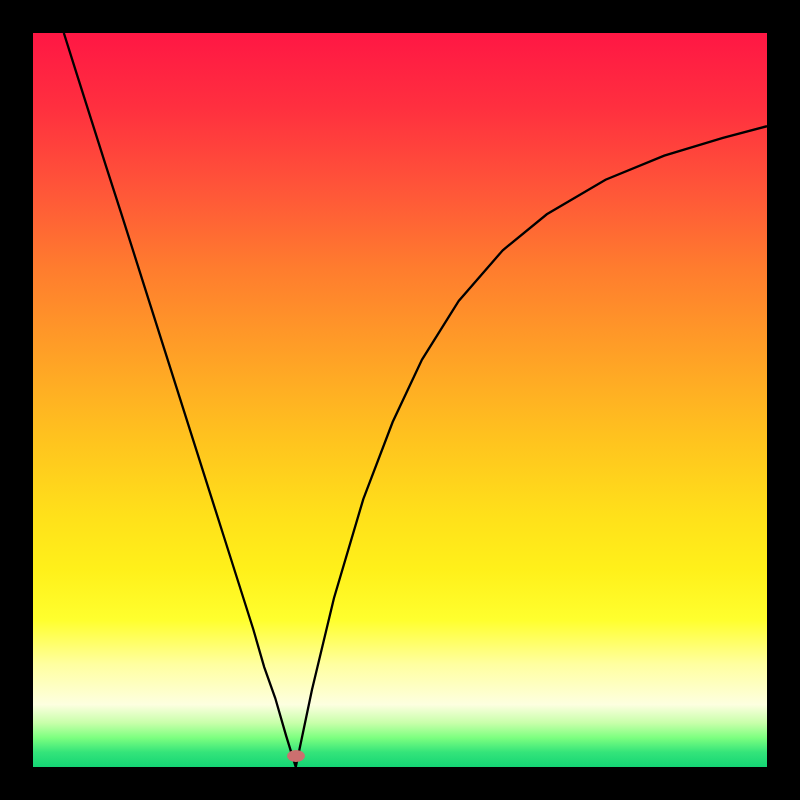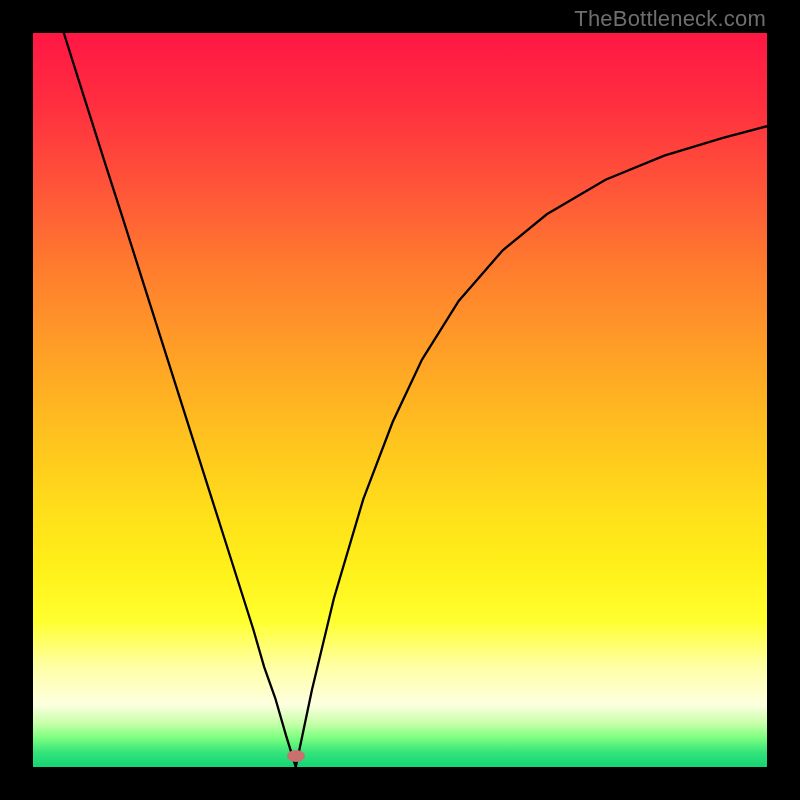--- a/index.html
+++ b/index.html
@@ -75,14 +75,13 @@
 <body>
 
 <div class="frame">
   <div class="plot-area">
     <div class="gradient-bg"></div>
     <svg class="curve-svg" viewBox="0 0 734 734" preserveAspectRatio="none">
       <path id="curve-path" fill="none" stroke="#000000" stroke-width="2.3" d="M30.83 0.00 L44.04 41.84 L58.72 88.08 L73.40 134.32 L88.08 179.83 L102.76 226.07 L117.44 272.31 L132.12 318.56 L146.80 364.80 L161.48 411.04 L176.16 457.28 L190.84 503.52 L205.52 549.77 L220.20 596.01 L231.21 634.18 L242.22 665.00 L253.23 703.17 L262.77 734.00 L278.92 656.93 L300.94 565.18 L330.30 466.09 L359.66 389.02 L389.02 326.63 L425.72 267.91 L469.76 217.26 L513.80 181.30 L572.52 146.80 L631.24 122.58 L689.96 104.96 L734.00 93.22"></path>
     </svg>
     <div class="marker" id="marker" style="left: 262.772px; top: 722.99px; background: rgb(204, 111, 111);"></div>
   </div>
-  <div class="watermark">TheBottleneck.com</div>
 </div>
 
 </body></html>

